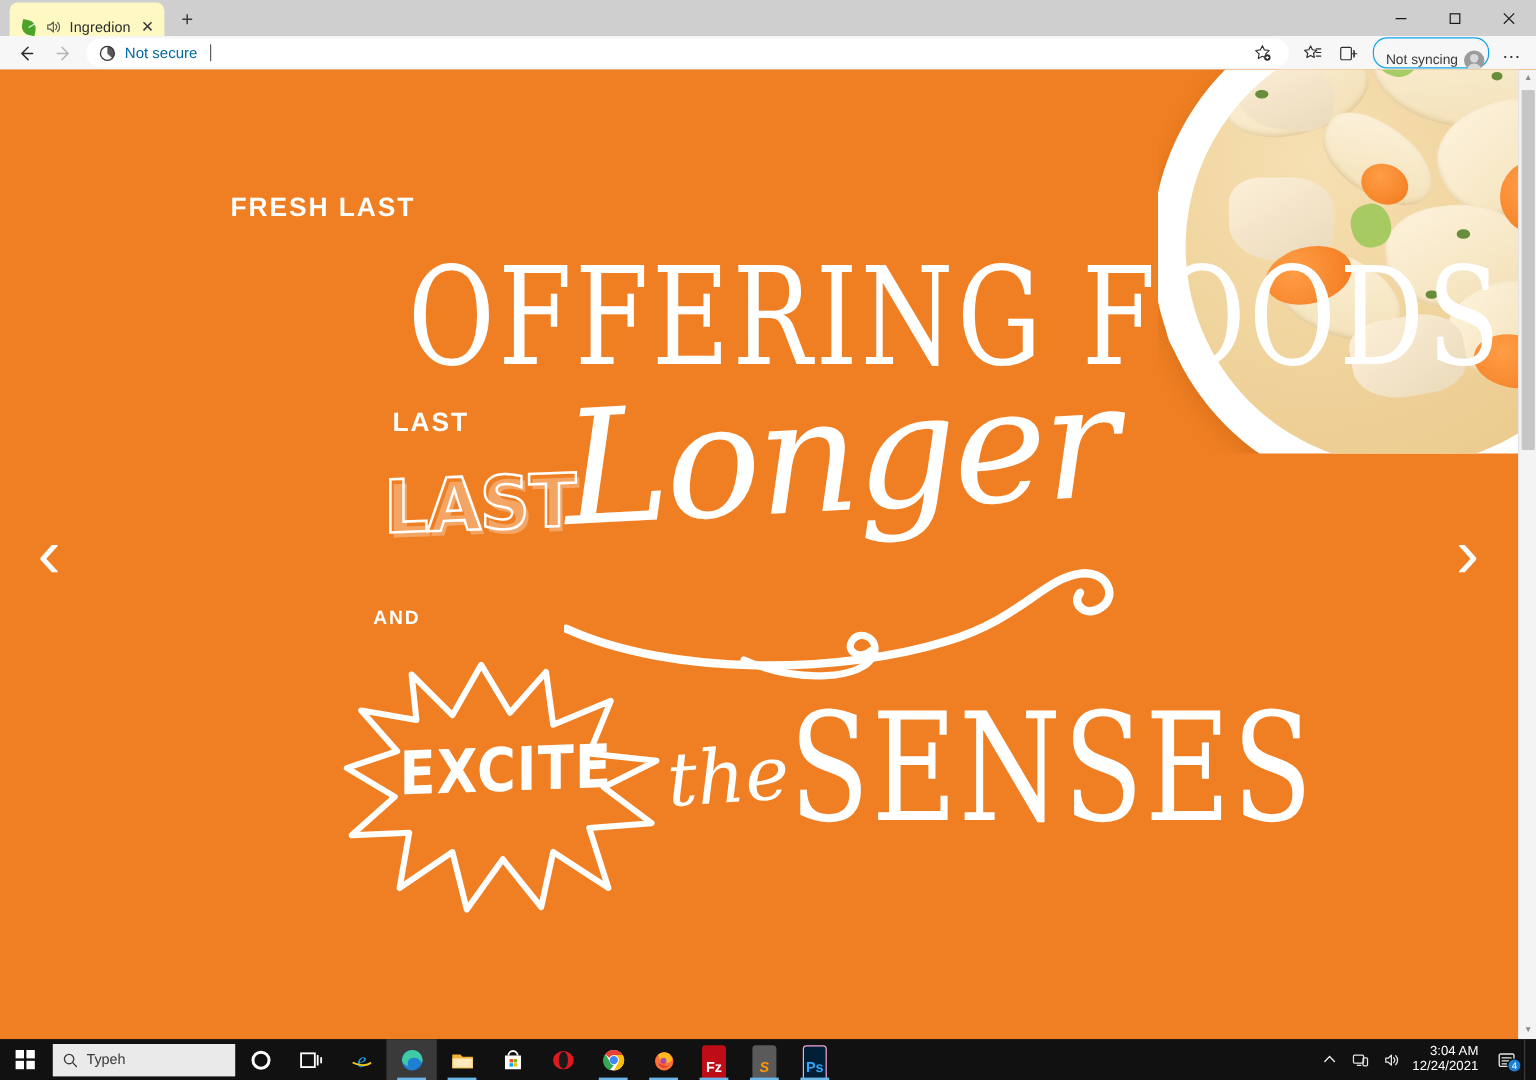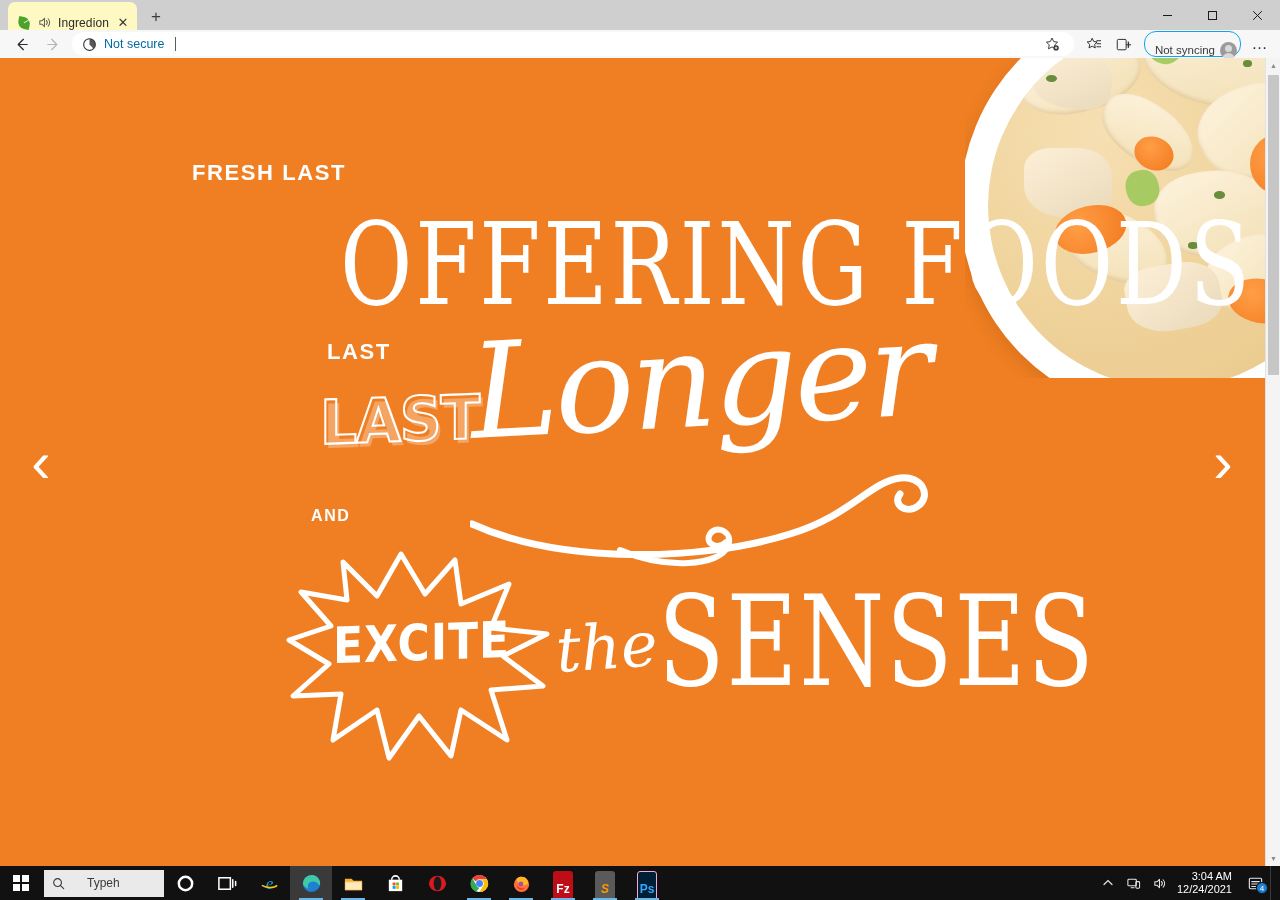--- a/index.html
+++ b/index.html
@@ -156,21 +156,21 @@
 
   
   .taskbar {
     position:absolute; left:0; top:866px; width:1280px; height:34px; background:#111111;
     display:flex; align-items:center;
   }
   .start { width:42px; height:34px; display:flex; align-items:center; justify-content:center; }
   .start-glyph { width:16px; height:16px; display:grid; grid-template-columns:1fr 1fr; grid-template-rows:1fr 1fr; gap:2px; }
   .start-glyph i { background:#ffffff; display:block; }
   .tb-search {
-    width:120px; height:27px; background:#eaeaea; display:flex; align-items:center; gap:22px;
+    width:152px; height:27px; background:#eaeaea; display:flex; align-items:center; gap:7px;
     padding:0 8px; margin-left:2px;
   }
   .tb-search .mag { width:13px; height:13px; flex:0 0 auto; }
   .tb-search span { font-size:12px; color:#3a3a3a; white-space:nowrap; overflow:hidden; }
   .tb-app {
     width:42px; height:34px; display:flex; align-items:center; justify-content:center; position:relative;
   }
   .tb-app.running::after {
     content:""; position:absolute; bottom:0; left:9px; width:24px; height:2.5px; background:#6cb6e8;
   }

